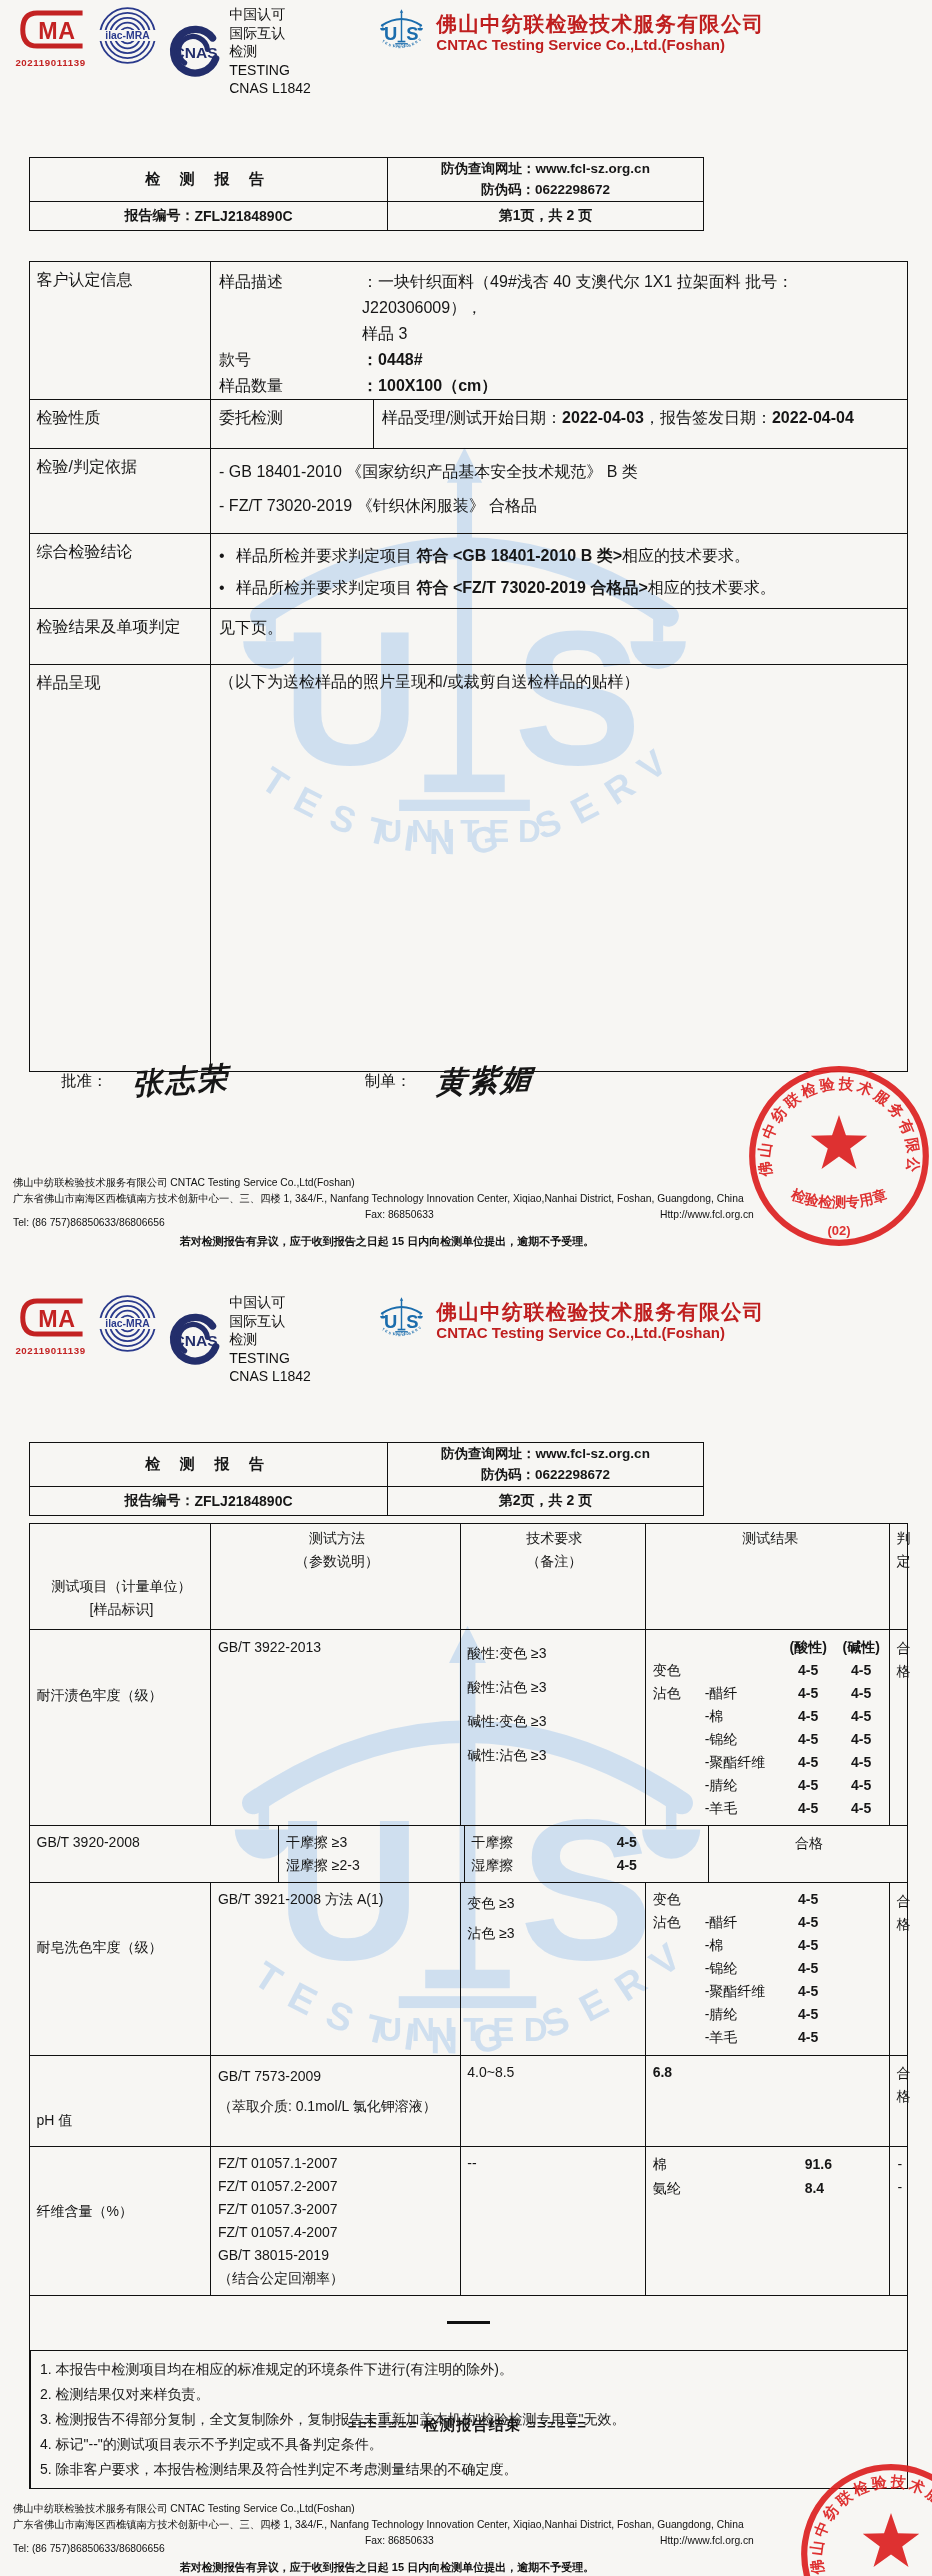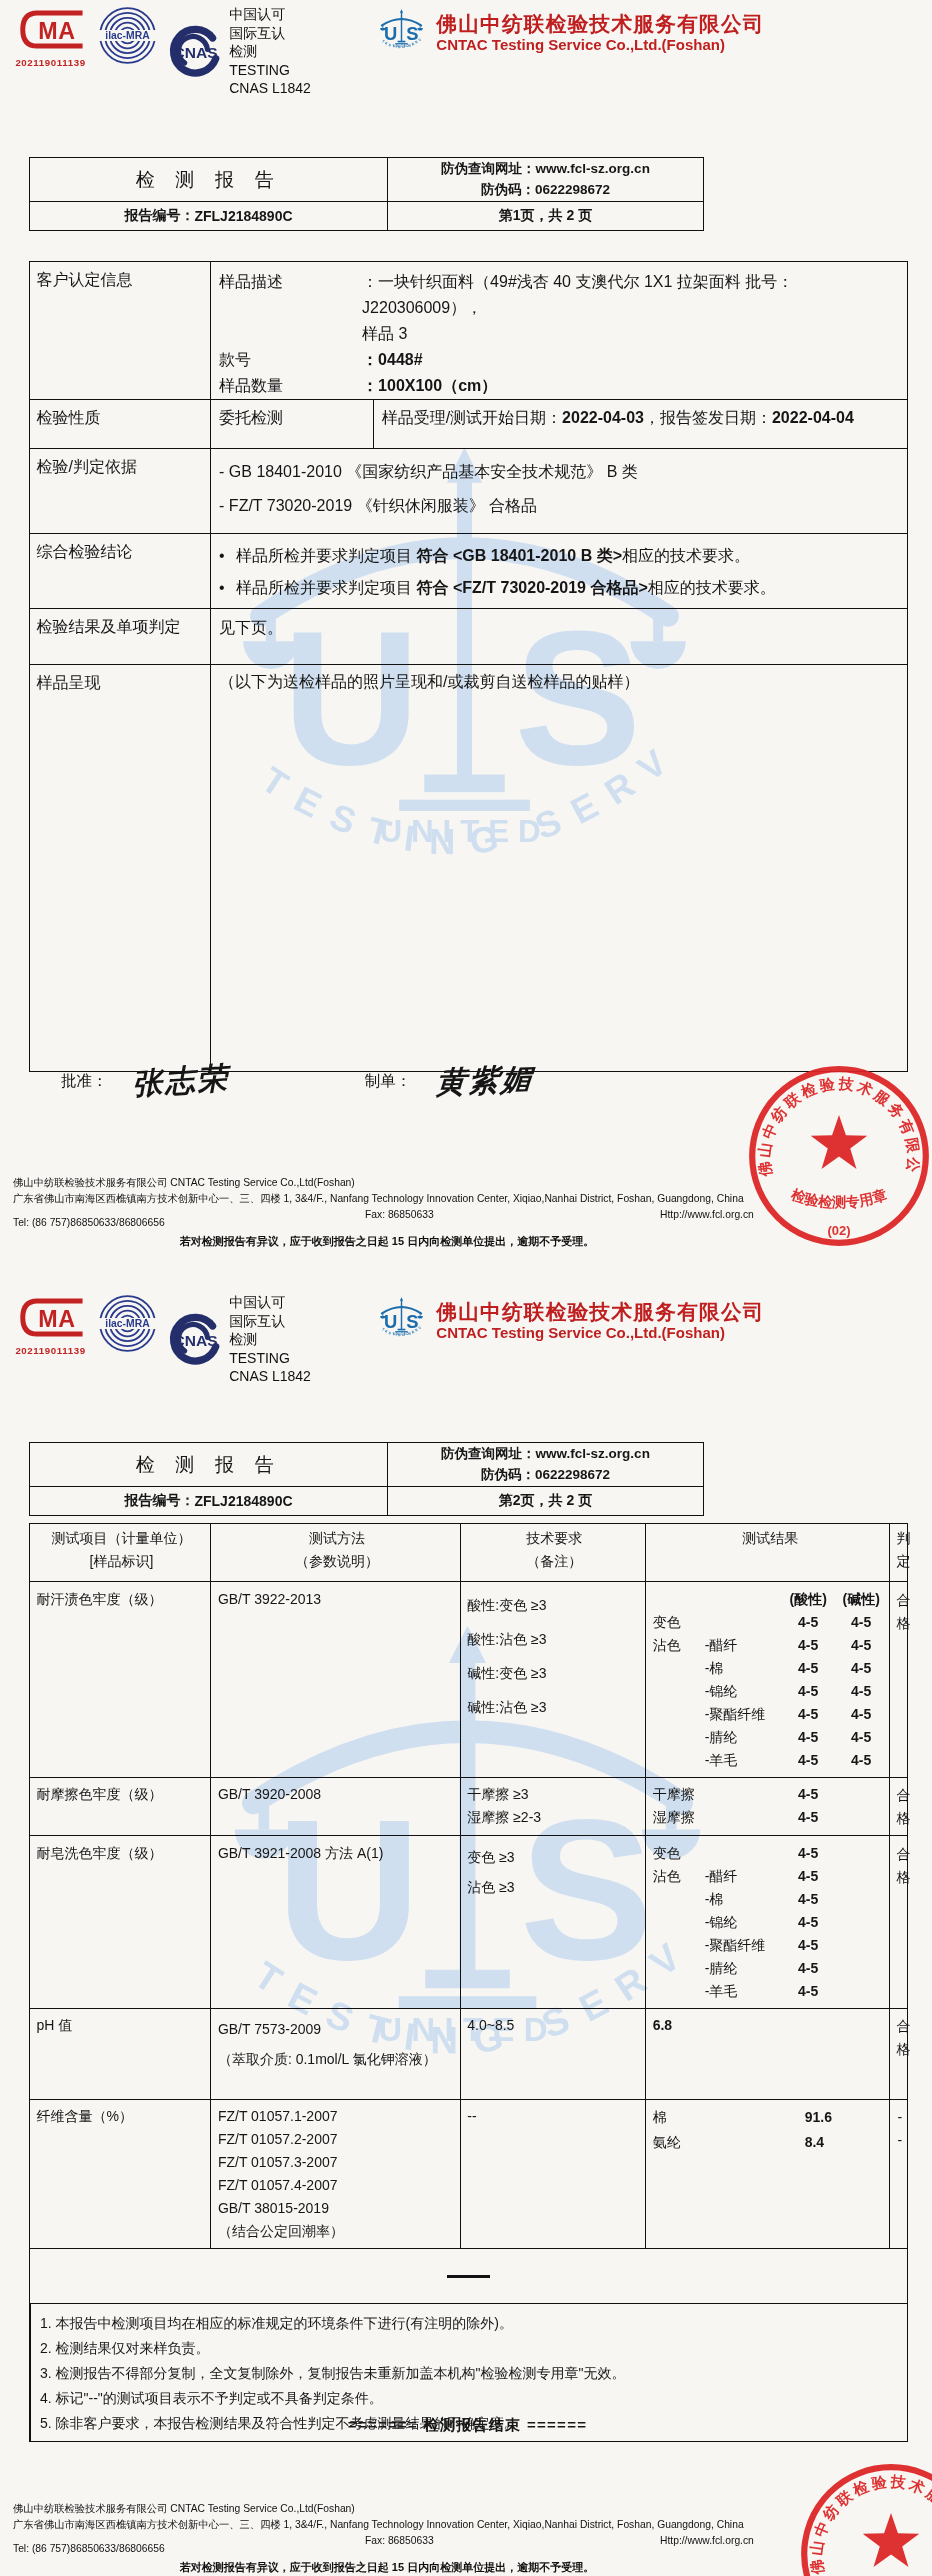--- a/index.html
+++ b/index.html
@@ -19,21 +19,21 @@
   .uts-header{position:absolute;left:377px;top:9px;display:flex;gap:10.3px;align-items:center;z-index:3;}
   .uts-small{color:#1b6dad;}
   .company-cn{font-size:20.6px;font-weight:bold;color:#bf1f1f;letter-spacing:1.3px;line-height:1.25;}
   .company-en{font-size:15px;font-weight:bold;color:#bf1f1f;}
 
   
   .rbox{position:absolute;left:29px;width:673px;border:1.9px solid #111;z-index:2;}
   #sheet1 .rbox{top:157px;} #sheet2 .rbox{top:154px;}
   .rbox-r1{display:flex;height:43px;border-bottom:1.3px solid #111;}
   .rbox-title{width:357px;border-right:1.3px solid #111;display:flex;align-items:center;justify-content:center;
-    font-size:19px;font-weight:normal;letter-spacing:7.7px;}
+    font-size:15px;font-weight:bold;letter-spacing:7.7px;}
   .rbox-anti{flex:1;display:flex;flex-direction:column;align-items:center;justify-content:center;
     font-size:13.5px;font-weight:bold;line-height:1.5;}
   .rbox-r2{display:flex;height:28px;font-size:14px;font-weight:bold;}
   .rbox-no{width:357px;border-right:1.3px solid #111;display:flex;align-items:center;justify-content:center;}
   .rbox-page{flex:1;display:flex;align-items:center;justify-content:center;}
 
   
   .itable{position:absolute;left:29px;top:261px;width:877px;border:1.9px solid #111;font-size:16px;z-index:2;}
   .irow{display:flex;}
   .irow + .irow{border-top:1.3px solid #111;}
@@ -60,21 +60,21 @@
   .ftel{display:flex;}
   .ftel .t1{width:352px;margin-top:8px;} .ftel .t2{width:295px;}
   .fnotice{font-size:11px;font-weight:bold;text-align:center;width:748px;margin-top:1.9px;}
 
   
   .rtable{position:absolute;left:29px;top:235px;width:877px;border:1.9px solid #111;font-size:14px;z-index:2;}
   .rrow{display:flex;}
   .rrow + .rrow{border-top:1.9px solid #111;}
   .rc{padding:5.2px 3.9px 5.2px 6.5px;line-height:23px;}
   .rc + .rc{border-left:1.3px solid #111;}
-  .rc1{width:170px;flex:none;}
+  .rc1{width:170px;flex:none;margin-top:48px;}
   .rc2{width:238px;flex:none;}
   .rc3{width:174px;flex:none;}
   .rc4{width:235px;flex:none;padding-right:1.3px;}
   .rc5{flex:1;text-align:center;padding-top:6.5px;}
   .rhead .rc{text-align:center;line-height:23px;padding-top:3.2px;min-height:49px;}
   .lh52{line-height:34px;}
   .rline{display:flex;line-height:23px;}
   .rl-a{width:52px;flex:none;}
   .rl-s{flex:1;}
   .rl-g{width:53px;flex:none;text-align:center;font-weight:bold;}
@@ -413,21 +413,20 @@
               <span class="rl-a"></span>
               <span class="rl-s">-羊毛</span>
               <span class="rl-g">4-5</span>
               <span class="rl-g">4-5</span>
             </div>
         </div>
         <div class="rc rc5">合格</div>
       </div>
 
       <div class="rrow" style="min-height:52px">
-        <div class="rc rc1">耐摩擦色牢度（级）</div>
         <div class="rc rc2 pre">GB/T 3920-2008</div>
         <div class="rc rc3 pre">干摩擦 ≥3
 湿摩擦 ≥2-3</div>
         <div class="rc rc4">
           <div class="rline">
               <span class="rl-a" style="width:97px">干摩擦</span>
               <span class="rl-s"></span>
               <span class="rl-g">4-5</span>
               <span class="rl-g"></span>
             </div>

